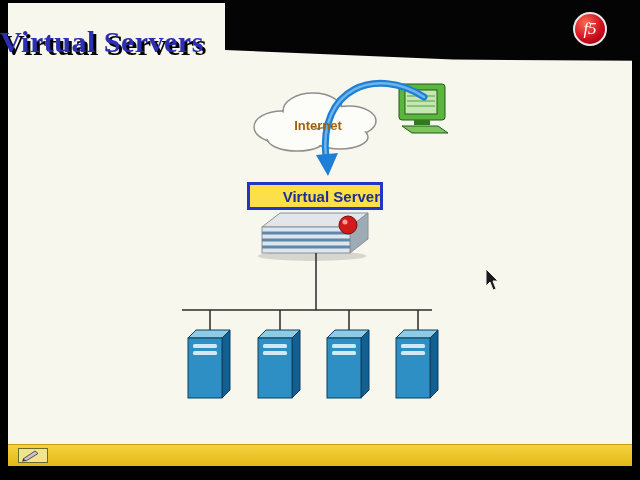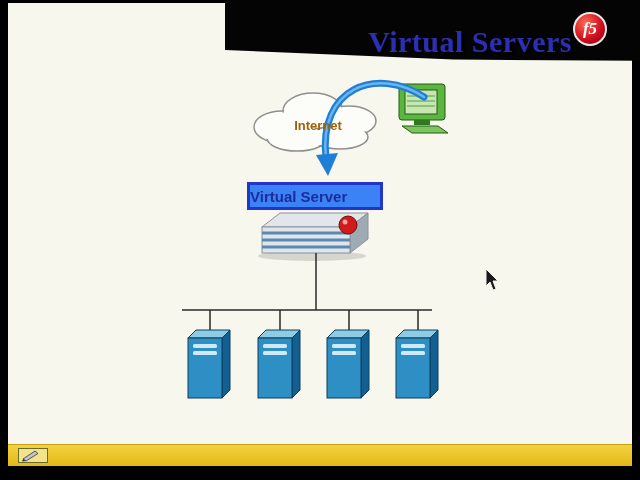--- a/index.html
+++ b/index.html
@@ -19,40 +19,40 @@
   }
   .top-swoosh {
     position:absolute; left:225px; top:0;
     width:415px; height:64px;
     background:#040404;
     clip-path: polygon(0 0, 100% 0, 100% 95%, 55% 93%, 0 78%);
     z-index:2;
   }
   .slide-title {
     position:absolute; left:0; top:26px; width:572px;
-    text-align:right;
+    text-align:left;
     font-family:"Liberation Serif", serif;
     font-weight:bold;
     font-size:30px;
     line-height:32px;
     color:#2c2fb2;
     text-shadow:3px 3px 0 #000;
     z-index:3;
     letter-spacing:0.5px;
   }
   .f5-logo {
     position:absolute; left:573px; top:12px;
     width:34px; height:34px;
     border-radius:50%;
     background: radial-gradient(circle at 35% 30%, #ff6a52, #d01020 55%, #86000e 95%);
     border:2px solid #e9e9e9;
     color:#fff;
     font-family:"Liberation Serif", serif;
     font-style:italic;
-    font-weight:bold;
+    font-weight:normal;
     font-size:17px;
     display:flex; align-items:center; justify-content:center;
     z-index:4;
   }
   .diagram-svg {
     position:absolute; left:0; top:0;
     width:640px; height:480px;
     z-index:5;
     pointer-events:none;
   }
@@ -61,22 +61,22 @@
     text-align:center;
     font-weight:bold;
     font-size:13px;
     color:#a16207;
     z-index:6;
   }
   .vs-box {
     position:absolute; left:247px; top:182px;
     width:136px; height:28px;
     border:3px solid #2136c6;
-    background:#3b82f6;
-    display:flex; align-items:center; justify-content:flex-start;
+    background:#fde047;
+    display:flex; align-items:center; justify-content:flex-end;
     font-weight:bold;
     font-size:15px;
     color:#1c2c9c;
     z-index:6;
   }
   .footer-bar {
     position:absolute; left:8px; top:444px;
     width:624px; height:22px;
     background:linear-gradient(#f6d salto, #e2b818);
     background:linear-gradient(#f5d23e, #e2b818);

